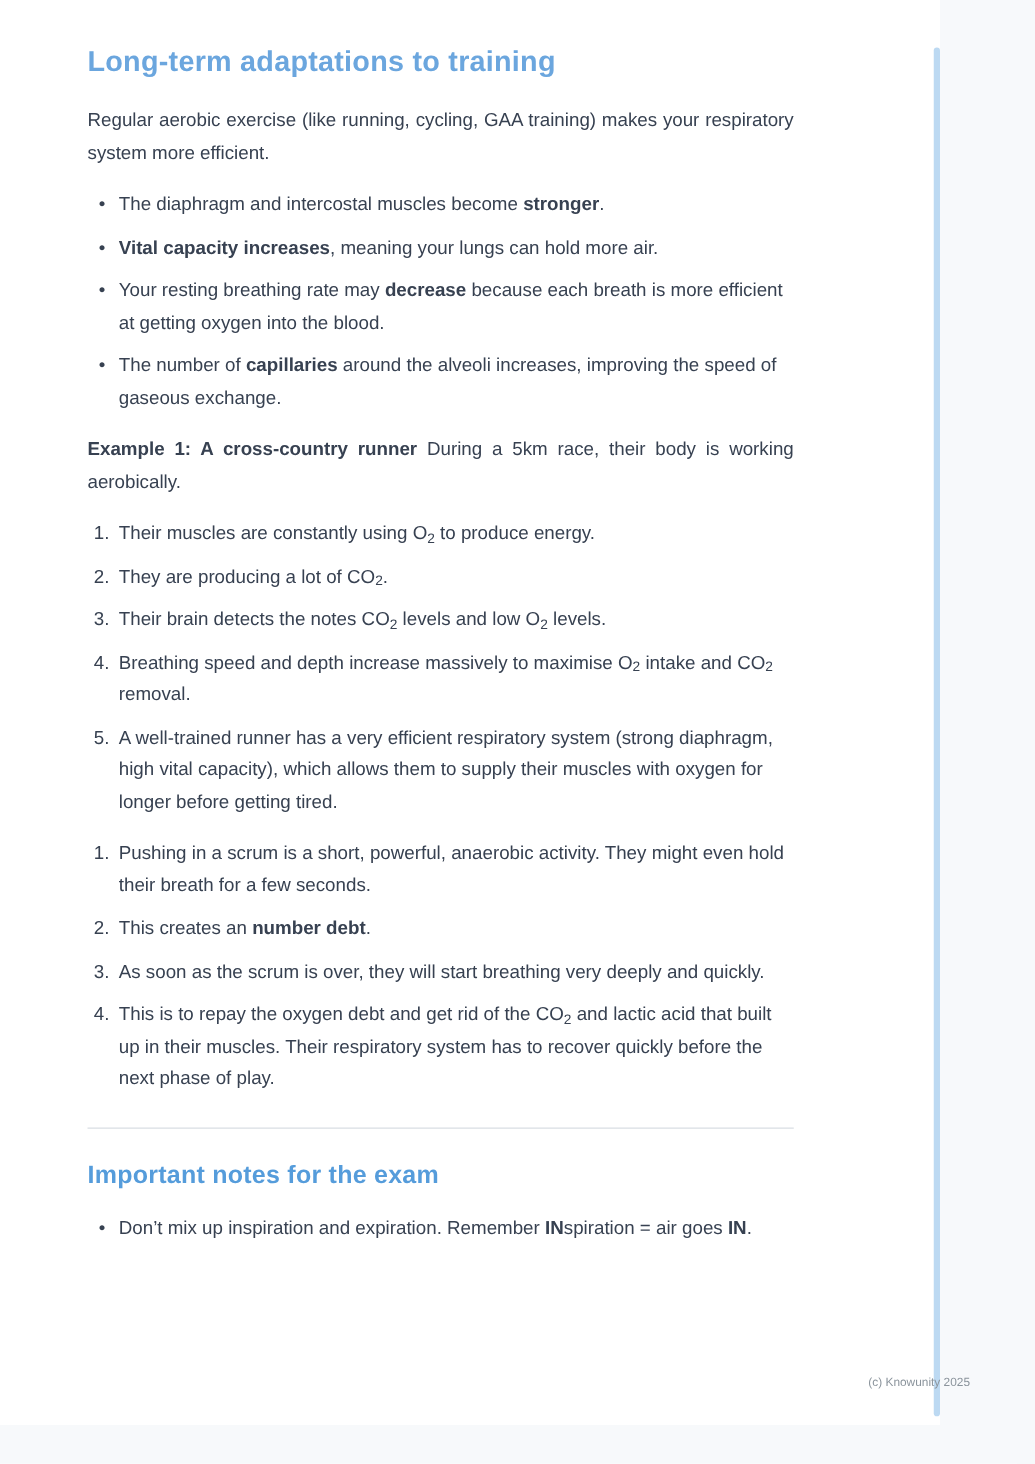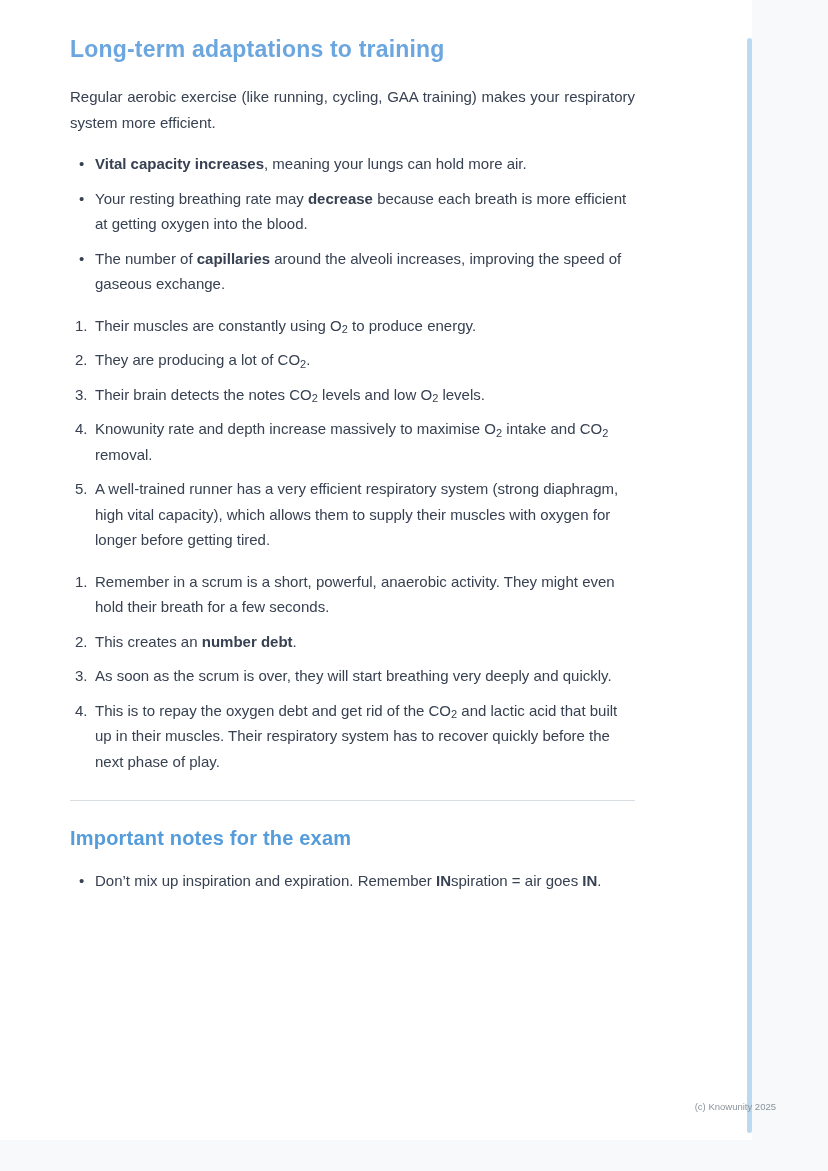--- a/index.html
+++ b/index.html
@@ -103,37 +103,39 @@
 </head>
 <body>
 
 <div class="page">
 
   <h2 class="blue-heading">Long-term adaptations to training</h2>
 
   <p class="justify">Regular aerobic exercise (like running, cycling, GAA training) makes your respiratory system more efficient.</p>
 
   <ul class="bullets">
+    <li><span>The diaphragm and intercostal muscles become </span><b>stronger</b><span>.</span></li>
     <li><b>Vital capacity increases</b><span>, meaning your lungs can hold more air.</span></li>
     <li><span>Your resting breathing rate may </span><b>decrease</b><span> because each breath is more efficient at getting oxygen into the blood.</span></li>
     <li><span>The number of </span><b>capillaries</b><span> around the alveoli increases, improving the speed of gaseous exchange.</span></li>
   </ul>
 
+  <p class="justify"><b>Example 1: A cross-country runner</b><span> During a 5km race, their body is working aerobically.</span></p>
 
   <ol class="numbers">
     <li><span>Their muscles are constantly using O</span><sub>2</sub><span> to produce energy.</span></li>
     <li><span>They are producing a lot of CO</span><sub>2</sub><span>.</span></li>
     <li><span>Their brain detects the notes CO</span><sub>2</sub><span> levels and low O</span><sub>2</sub><span> levels.</span></li>
-    <li><span>Knowunity rate and depth increase massively to maximise O</span><sub>2</sub><span> intake and CO</span><sub>2</sub><span> removal.</span></li>
+    <li><span>Breathing speed and depth increase massively to maximise O</span><sub>2</sub><span> intake and CO</span><sub>2</sub><span> removal.</span></li>
     <li><span>A well-trained runner has a very efficient respiratory system (strong diaphragm, high vital capacity), which allows them to supply their muscles with oxygen for longer before getting tired.</span></li>
   </ol>
 
 
   <ol class="numbers">
-    <li><span>Remember in a scrum is a short, powerful, anaerobic activity. They might even hold their breath for a few seconds.</span></li>
+    <li><span>Pushing in a scrum is a short, powerful, anaerobic activity. They might even hold their breath for a few seconds.</span></li>
     <li><span>This creates an </span><b>number debt</b><span>.</span></li>
     <li><span>As soon as the scrum is over, they will start breathing very deeply and quickly.</span></li>
     <li><span>This is to repay the oxygen debt and get rid of the CO</span><sub>2</sub><span> and lactic acid that built up in their muscles. Their respiratory system has to recover quickly before the next phase of play.</span></li>
   </ol>
 
   <hr class="divider">
 
   <h1 class="blue-heading-large">Important notes for the exam</h1>
 
   <ul class="bullets">

